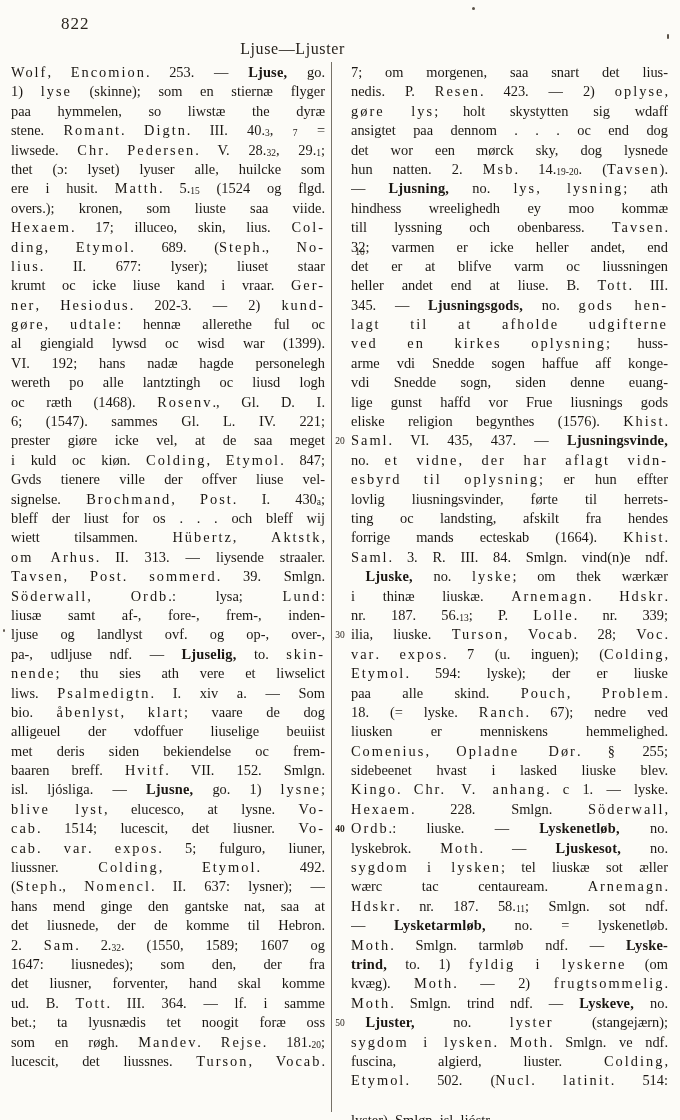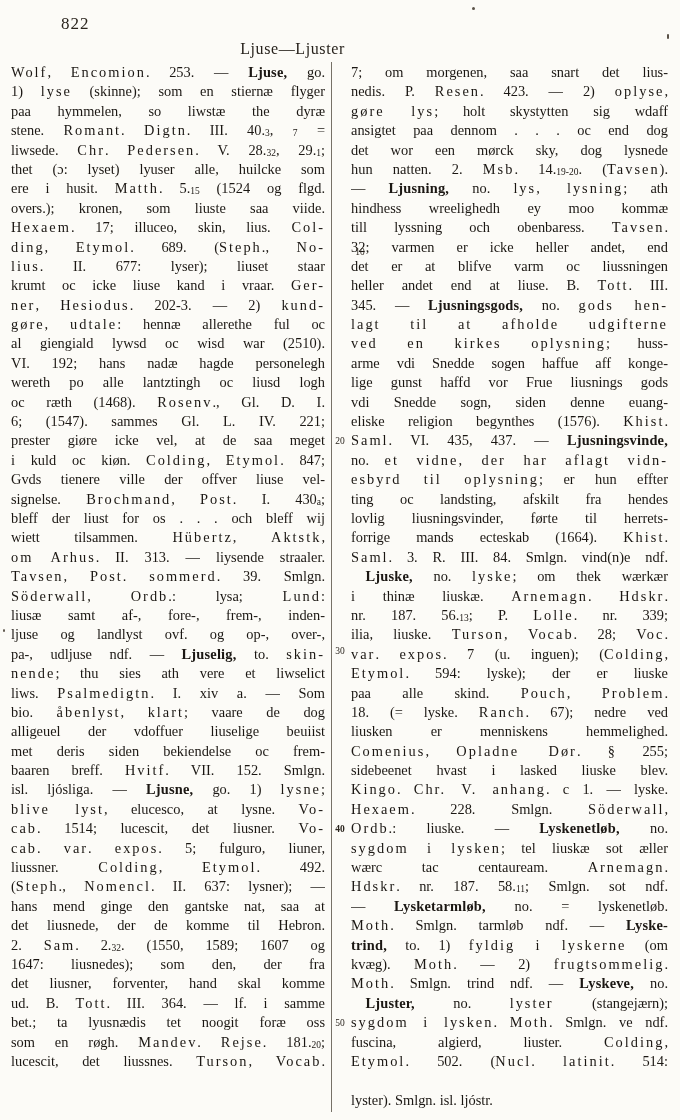--- a/index.html
+++ b/index.html
@@ -66,21 +66,21 @@
     <div class="tl">liwsede. <span class="sp">Chr</span>. <span class="sp">Pedersen</span>. V. 28.<span class="sm">32</span>, 29.<span class="sm">1</span>;</div>
     <div class="tl">thet (ɔ: lyset) lyuser alle, huilcke som</div>
     <div class="tl">ere i husit. <span class="sp">Matth</span>. 5.<span class="sm">15</span> (1524 og flgd.</div>
     <div class="tl">overs.); kronen, som liuste saa viide.</div>
     <div class="tl"><span class="sp">Hexaem</span>. 17; illuceo, skin, lius. <span class="sp">Col-</span></div>
     <div class="tl"><span class="sp">ding</span>, <span class="sp">Etymol</span>. 689. (<span class="sp">Steph</span>., <span class="sp">No-</span></div>
     <div class="tl"><span class="sp">lius</span>. II. 677: lyser); liuset staar</div>
     <div class="tl">krumt oc icke liuse kand i vraar. <span class="sp">Ger-</span></div>
     <div class="tl"><span class="sp">ner</span>, <span class="sp">Hesiodus</span>. 202-3. — 2) <span class="sp">kund-</span></div>
     <div class="tl"><span class="sp">gøre</span>, <span class="sp">udtale</span>: hennæ allerethe ful oc</div>
-    <div class="tl">al giengiald lywsd oc wisd war (2510).</div>
+    <div class="tl">al giengiald lywsd oc wisd war (1399).</div>
     <div class="tl">VI. 192; hans nadæ hagde personelegh</div>
     <div class="tl">wereth po alle lantztingh oc liusd logh</div>
     <div class="tl">oc ræth (1468). <span class="sp">Rosenv</span>., Gl. D. I.</div>
     <div class="tl">6; (1547). sammes Gl. L. IV. 221;</div>
     <div class="tl">prester giøre icke vel, at de saa meget</div>
     <div class="tl">i kuld oc kiøn. <span class="sp">Colding</span>, <span class="sp">Etymol</span>. 847;</div>
     <div class="tl">Gvds tienere ville der offver liuse vel-</div>
     <div class="tl">signelse. <span class="sp">Brochmand</span>, <span class="sp">Post</span>. I. 430<span class="sm">a</span>;</div>
     <div class="tl">bleff der liust for os . . . och bleff wij</div>
     <div class="tl">wiett tilsammen. <span class="sp">Hübertz</span>, <span class="sp">Aktstk</span>,</div>
@@ -123,44 +123,45 @@
     <div class="tl">— <b>Ljusning,</b> no. <span class="sp">lys, lysning</span>; ath</div>
     <div class="tl">hindhess wreelighedh ey moo kommæ</div>
     <div class="tl">till lyssning och obenbaress. <span class="sp">Tavsen</span>.</div>
     <div class="tl">32; varmen er icke heller andet, end</div>
     <div class="tl">det er at blifve varm oc liussningen</div>
     <div class="tl">heller andet end at liuse. B. <span class="sp">Tott</span>. III.</div>
     <div class="tl">345. — <b>Ljusningsgods,</b> no. <span class="sp">gods hen-</span></div>
     <div class="tl"><span class="sp">lagt til at afholde udgifterne</span></div>
     <div class="tl"><span class="sp">ved en kirkes oplysning</span>; huss-</div>
     <div class="tl">arme vdi Snedde sogen haffue aff konge-</div>
+    <div class="tl">vdi Snedde sogn, siden denne euang-</div>
     <div class="tl">lige gunst haffd vor Frue liusnings gods</div>
-    <div class="tl">vdi Snedde sogn, siden denne euang-</div>
     <div class="tl">eliske religion begynthes (1576). <span class="sp">Khist</span>.</div>
     <div class="tl"><span class="sp">Saml</span>. VI. 435, 437. — <b>Ljusningsvinde,</b></div>
     <div class="tl">no. <span class="sp">et vidne, der har aflagt vidn-</span></div>
     <div class="tl"><span class="sp">esbyrd til oplysning</span>; er hun effter</div>
+    <div class="tl">lovlig liusningsvinder, førte til herrets-</div>
     <div class="tl">ting oc landsting, afskilt fra hendes</div>
-    <div class="tl">lovlig liusningsvinder, førte til herrets-</div>
     <div class="tl">forrige mands ecteskab (1664). <span class="sp">Khist</span>.</div>
     <div class="tl"><span class="sp">Saml</span>. 3. R. III. 84. Smlgn. vind(n)e ndf.</div>
     <div class="tl"> <b>Ljuske,</b> no. <span class="sp">lyske</span>; om thek wærkær</div>
     <div class="tl">i thinæ liuskæ. <span class="sp">Arnemagn</span>. <span class="sp">Hdskr</span>.</div>
     <div class="tl">nr. 187. 56.<span class="sm">13</span>; P. <span class="sp">Lolle</span>. nr. 339;</div>
     <div class="tl">ilia, liuske. <span class="sp">Turson</span>, <span class="sp">Vocab</span>. 28; <span class="sp">Voc</span>.</div>
     <div class="tl"><span class="sp">var</span>. <span class="sp">expos</span>. 7 (u. inguen); (<span class="sp">Colding</span>,</div>
     <div class="tl"><span class="sp">Etymol</span>. 594: lyske); der er liuske</div>
     <div class="tl">paa alle skind. <span class="sp">Pouch</span>, <span class="sp">Problem</span>.</div>
     <div class="tl">18. (= lyske. <span class="sp">Ranch</span>. 67); nedre ved</div>
     <div class="tl">liusken er menniskens hemmelighed.</div>
     <div class="tl"><span class="sp">Comenius</span>, <span class="sp">Opladne Dør</span>. § 255;</div>
     <div class="tl">sidebeenet hvast i lasked liuske blev.</div>
     <div class="tl"><span class="sp">Kingo</span>. <span class="sp">Chr. V. anhang</span>. c 1. — lyske.</div>
     <div class="tl"><span class="sp">Hexaem</span>. 228. Smlgn. <span class="sp">Söderwall</span>,</div>
     <div class="tl"><span class="sp">Ordb</span>.: liuske. — <b>Lyskenetløb,</b> no.</div>
+    <div class="tl">lyskebrok. <span class="sp">Moth</span>. — <b>Ljuskesot,</b> no.</div>
     <div class="tl"><span class="sp">sygdom i lysken</span>; tel liuskæ sot æller</div>
     <div class="tl">wærc tac centauream. <span class="sp">Arnemagn</span>.</div>
     <div class="tl"><span class="sp">Hdskr</span>. nr. 187. 58.<span class="sm">11</span>; Smlgn. sot ndf.</div>
     <div class="tl">— <b>Lysketarmløb,</b> no. = lyskenetløb.</div>
     <div class="tl"><span class="sp">Moth</span>. Smlgn. tarmløb ndf. — <b>Lyske-</b></div>
     <div class="tl"><b>trind,</b> to. 1) <span class="sp">fyldig i lyskerne</span> (om</div>
     <div class="tl">kvæg). <span class="sp">Moth</span>. — 2) <span class="sp">frugtsommelig</span>.</div>
     <div class="tl"><span class="sp">Moth</span>. Smlgn. trind ndf. — <b>Lyskeve,</b> no.</div>
     <div class="tl"> <b>Ljuster,</b> no. <span class="sp">lyster</span> (stangejærn);</div>
     <div class="tl"><span class="sp">sygdom i lysken</span>. <span class="sp">Moth</span>. Smlgn. ve ndf.</div>
@@ -169,15 +170,15 @@
     <div class="tl no-just">lyster). Smlgn. isl. ljóstr.</div>
   </div>
 
 <div class="speck speck1"></div>
 <div class="speck speck2"></div>
 <div class="speck speck3"></div>
 <div class="speck speck4"></div>
 
 <div class="gnum" style="top: 243px; margin-left: 20px;">10</div>
 <div class="gnum" style="top: 431.6px;">20</div>
-<div class="gnum" style="top: 625.6px; margin-top: 16px;">30</div>
+<div class="gnum" style="top: 625.6px;">30</div>
 <div class="gnum" style="top: 819.6px; font-weight: bold;">40</div>
 <div class="gnum" style="top: 1013.6px;">50</div>
 
 </body></html>

